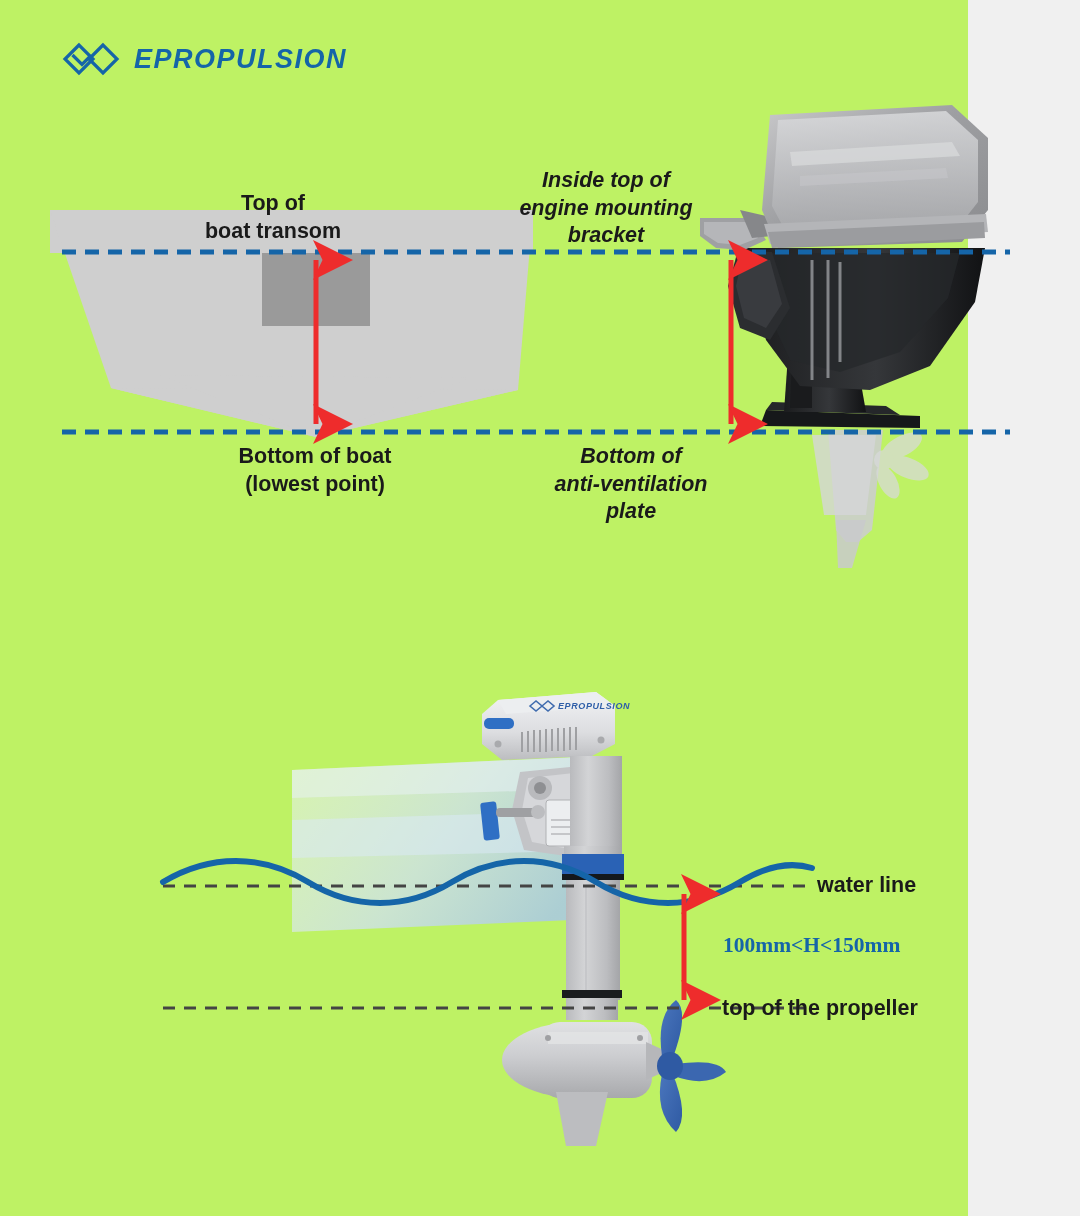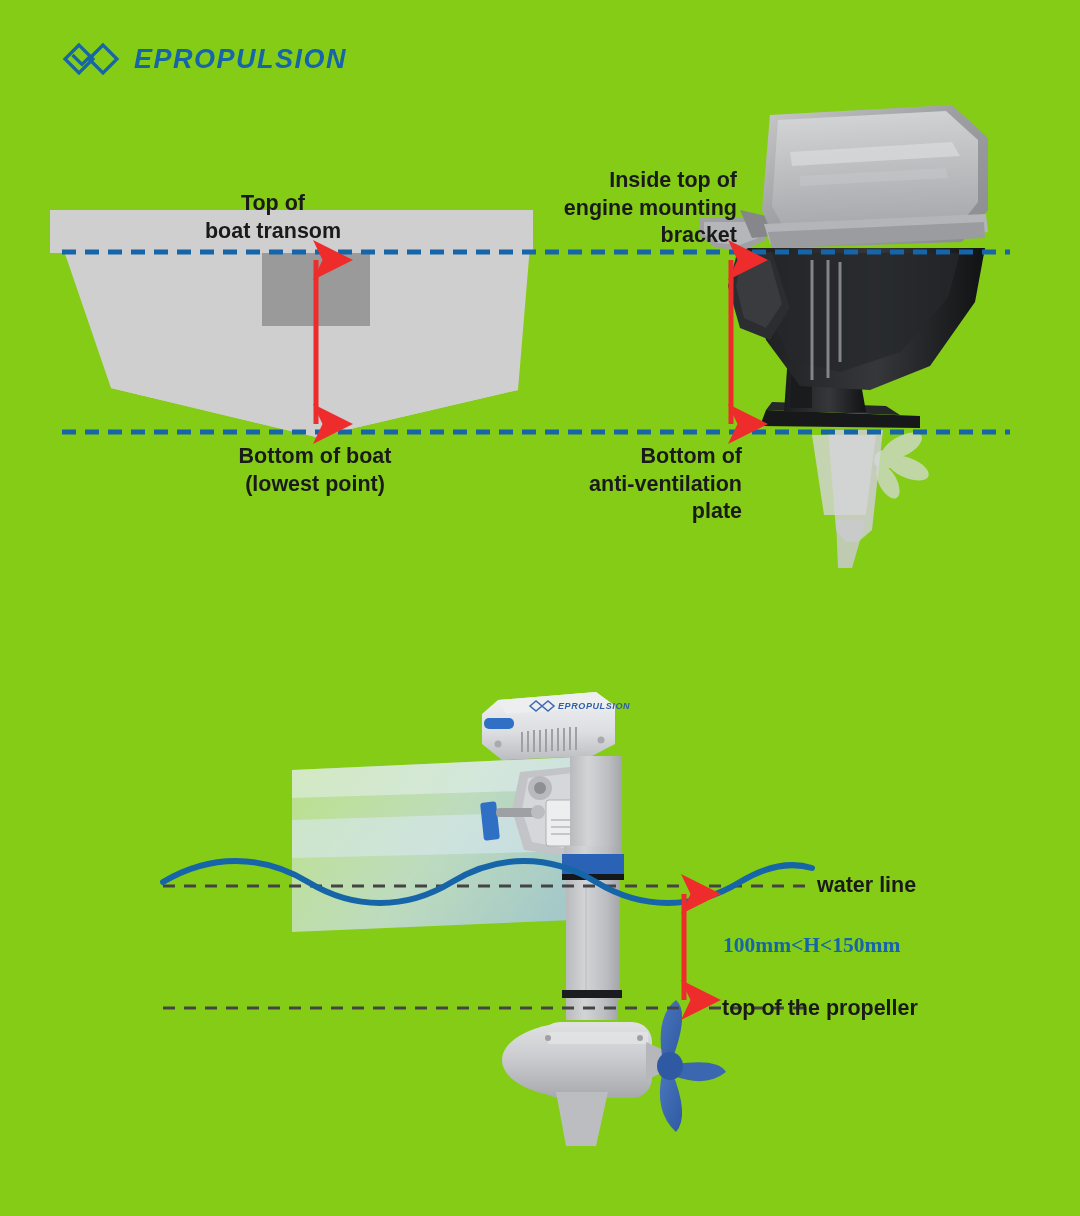--- a/index.html
+++ b/index.html
@@ -5,22 +5,22 @@
   * { box-sizing: border-box; }
   html, body {
     margin: 0; padding: 0;
     width: 1080px; height: 1216px;
     background: #f0f0f0;
     font-family: "Liberation Sans", sans-serif;
     overflow: hidden;
   }
   #page {
     position: relative;
-    width: 1080px; height: 1216px;
-    background: #84cc16;
+    width: 968px; height: 1216px;
+    background: #bef264;
   }
 
   
   #logo {
     position: absolute;
     left: 62px; top: 42px;
     display: flex; align-items: center; gap: 14px;
   }
   #logo .mark { width: 58px; height: 34px; display: block; }
   #logo .wordmark {
@@ -35,21 +35,21 @@
   
   .lbl {
     position: absolute;
     font-size: 21.5px;
     font-weight: bold;
     color: #1a1a1a;
     line-height: 1.28;
     white-space: pre-line;
     text-align: right;
   }
-  .lbl.right { text-align: right; }
+  .lbl.right { text-align: center; font-style: italic; }
   .lbl.center { text-align: center; }
   .lbl.blue { color: #1565a8; font-family: Liberation Serif, serif; }
 
   
   .canvas { position: absolute; left: 0; top: 0; }
 </style>
 </head>
 <body>
 
 <div id="page">

